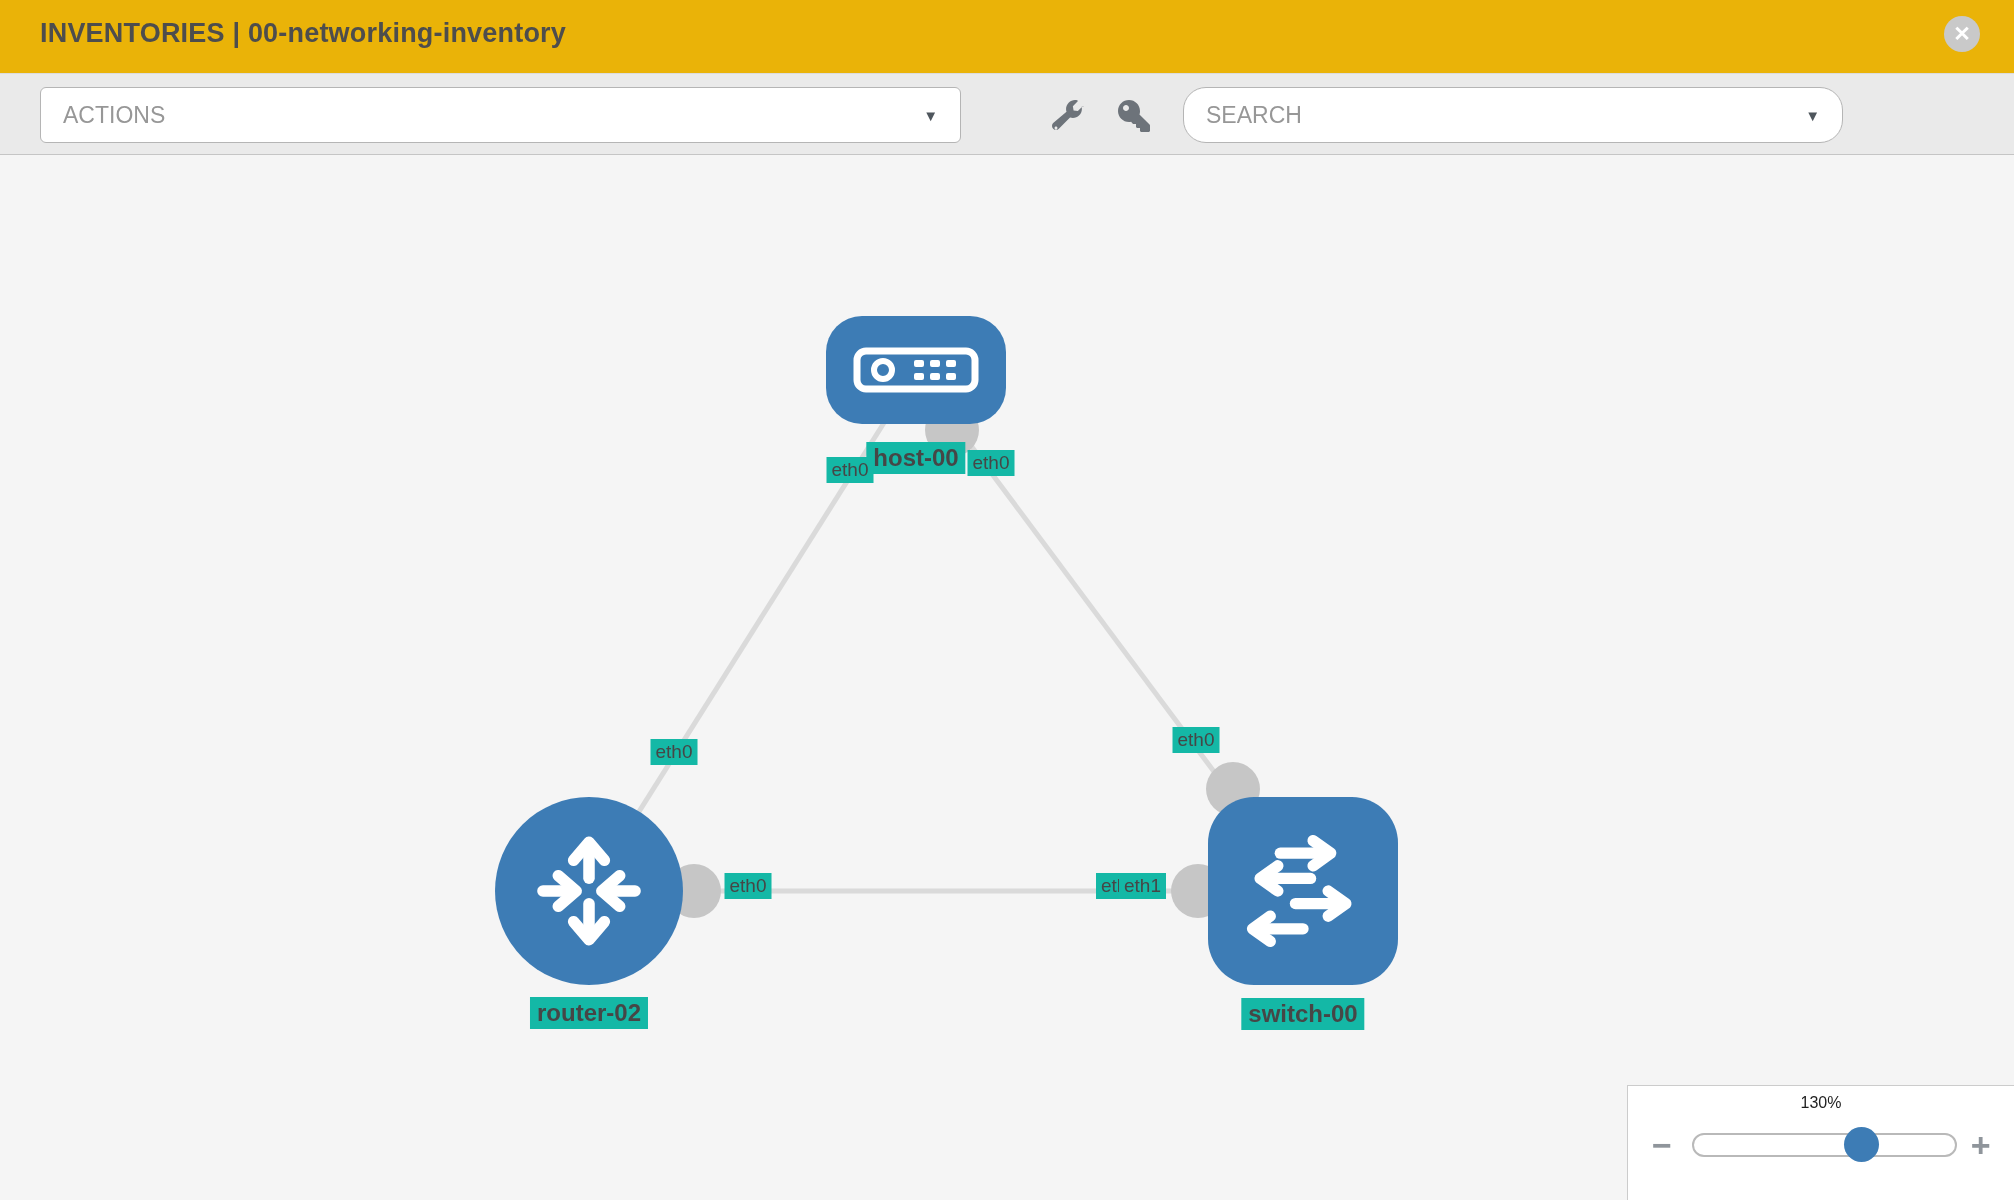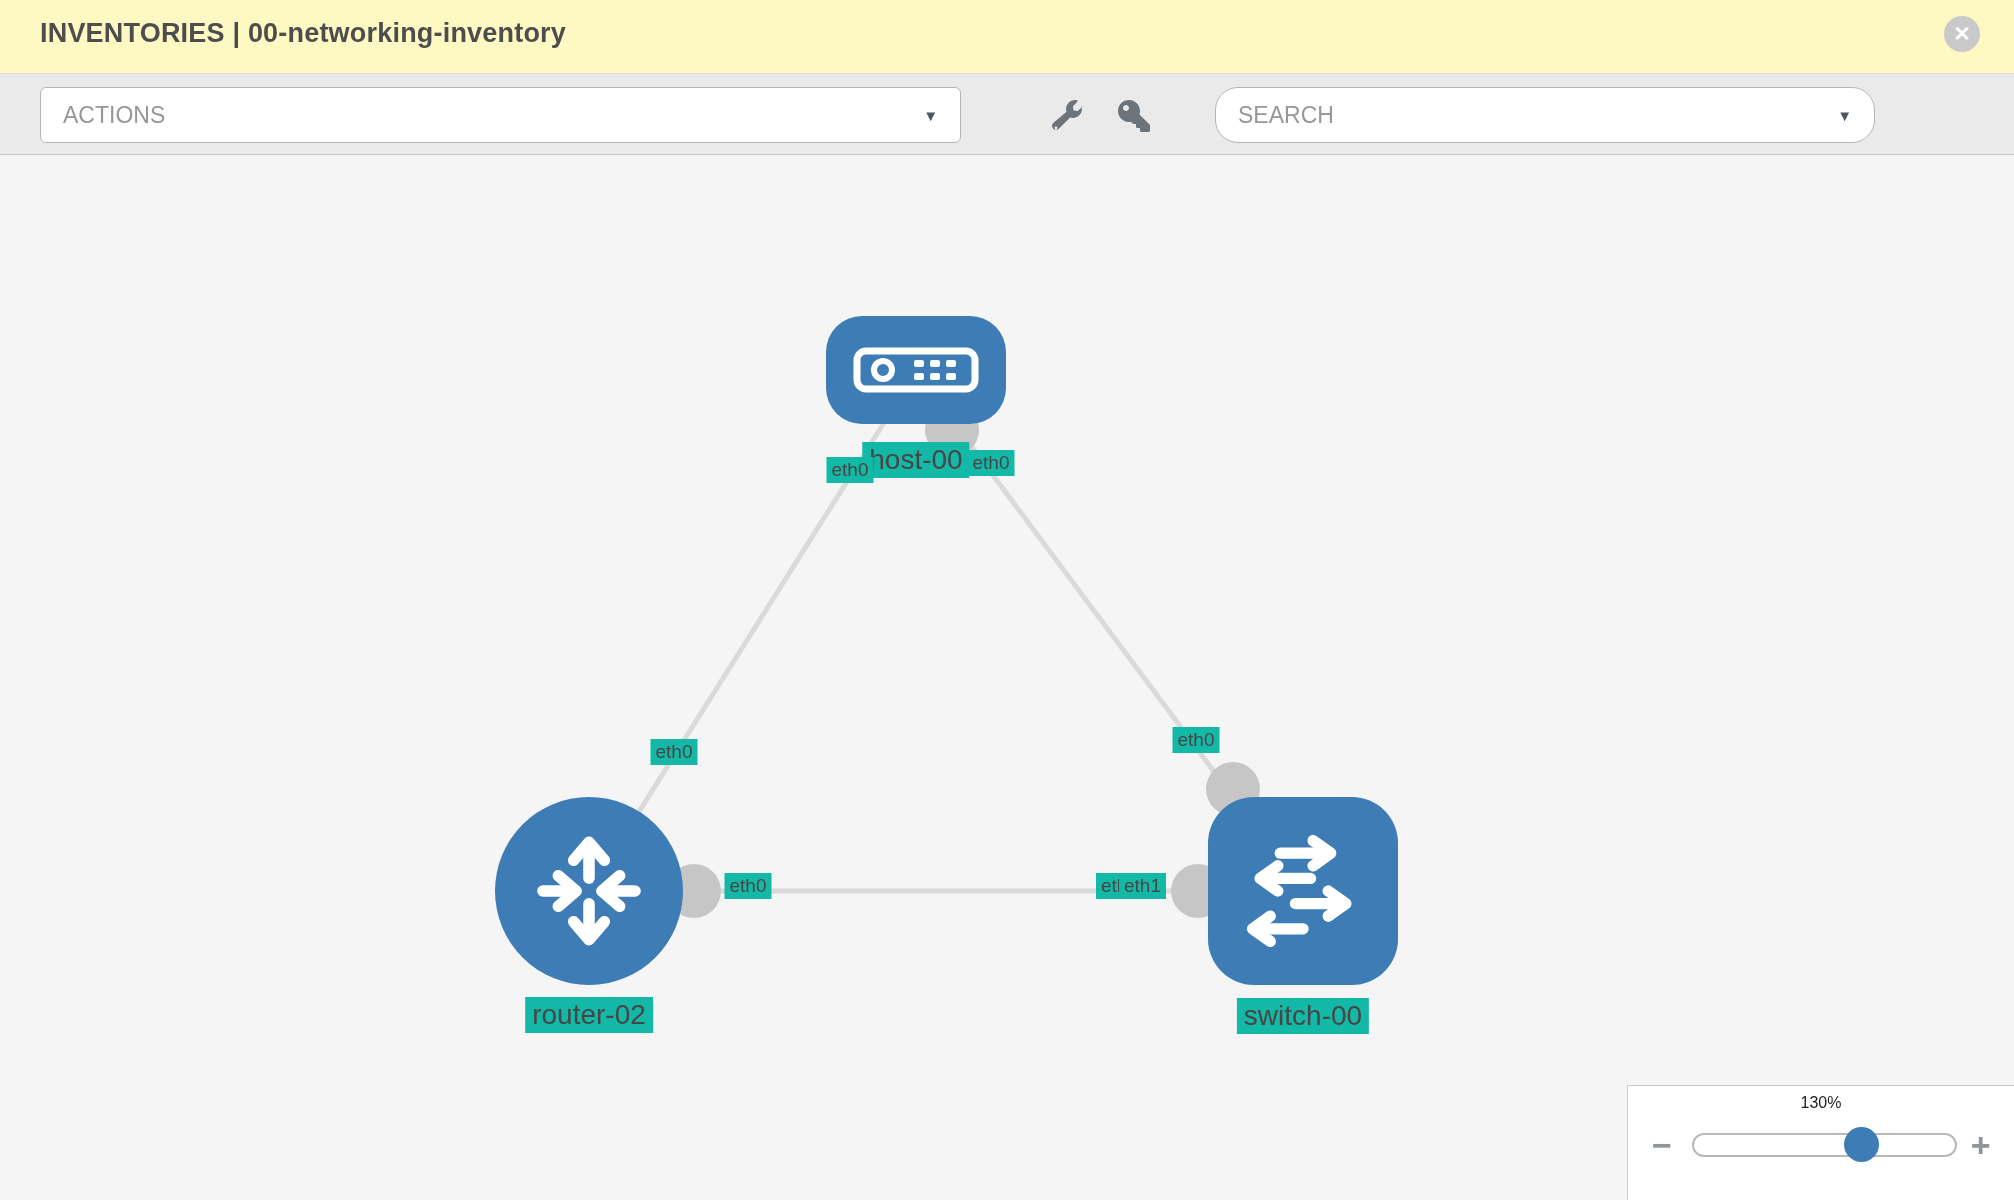--- a/index.html
+++ b/index.html
@@ -2,49 +2,49 @@
 <html><head>
 <meta charset="utf-8">
 <style>
   * { margin:0; padding:0; box-sizing:border-box; }
   html,body { width:2014px; height:1200px; }
   body { font-family:"Liberation Sans", sans-serif; background:#fff; position:relative; overflow:hidden; }
 
   .app { position:absolute; inset:0; width:2014px; height:1200px; }
 
   
-  .header { position:absolute; left:0; top:0; width:2014px; height:73px; background:#fef9c3; }
+  .header { position:absolute; left:0; top:0; width:2014px; height:73px; background:#eab308; }
   .page-title { position:absolute; left:40px; top:18px; font-size:27px; font-weight:700; color:#4d4d4d; letter-spacing:0.2px; }
   .close-btn { position:absolute; left:1944px; top:16px; width:36px; height:36px; border-radius:50%; background:#c9c9c9; color:#ffffff; font-size:21px; font-weight:700; display:flex; align-items:center; justify-content:center; cursor:pointer; }
 
   
   .toolbar { position:absolute; left:0; top:73px; width:2014px; height:82px; background:#eaeaea; border-top:1px solid #dcdcdc; border-bottom:1px solid #c5c5c5; }
   .select-box { position:absolute; top:13px; height:56px; background:#fff; border:1px solid #b5b5b5; border-radius:6px; display:flex; align-items:center; padding:0 22px; cursor:pointer; }
   .select-box .sel-label { font-size:23px; color:#979797; flex:1; }
   .select-box .caret { font-size:15px; color:#4f565d; margin-left:12px; }
   .actions-box { left:40px; width:921px; }
-  .search-box { left:1215px; width:660px;border-radius:23px; }
+  .search-box { left:1183px; width:660px;border-radius:23px; }
   .tool-icon { position:absolute; top:24px; width:36px; height:36px; display:flex; align-items:center; justify-content:center; cursor:pointer; }
   .tool-icon svg { width:32px; height:32px; fill:#6d737a; }
   .wrench-pos { left:1050px; }
   .key-pos { left:1116px; }
   .key-pos svg { transform:scaleX(-1); }
 
   
   .canvas { position:absolute; left:0; top:155px; width:2014px; height:1045px; background:#f5f5f5; }
   .links-layer { position:absolute; left:0; top:0; width:2014px; height:1045px; }
 
   .node { position:absolute; background:#3d7cb5; display:flex; align-items:center; justify-content:center; cursor:pointer; }
   .node-host   { left:826px; top:161px; width:180px; height:108px; border-radius:36px; }
   .node-router { left:495px; top:642px; width:188px; height:188px; border-radius:50%; }
   .node-switch { left:1208px; top:642px; width:190px; height:188px; border-radius:46px; }
   .node svg { display:block; }
 
   .chip { position:absolute; background:#14b8a6; color:#464646; white-space:nowrap; cursor:default; }
-  .node-label { font-size:28px; padding:2px 7px; transform:translateX(-50%); }
+  .node-label { font-size:24px; padding:2px 7px; transform:translateX(-50%);font-weight:bold; }
   .eth-label { font-size:19px; padding:2px 5px; }
   .eth-centered { transform:translateX(-50%); }
 
   
   .zoom-panel { position:absolute; left:1627px; top:1085px; width:387px; height:115px; background:#ffffff; border-left:1px solid #cccccc; border-top:1px solid #cccccc; }
   .zoom-level { position:absolute; left:0; top:8px; width:100%; text-align:center; font-size:16px; color:#1f1f1f; }
   .zoom-row { position:absolute; left:0; top:36px; width:100%; height:46px; display:flex; align-items:center; }
   .zoom-minus, .zoom-plus { font-size:34px; font-weight:700; color:#8f959b; line-height:34px; cursor:pointer; }
   .zoom-minus { margin-left:24px; }
   .zoom-plus { margin-left:14px; }

